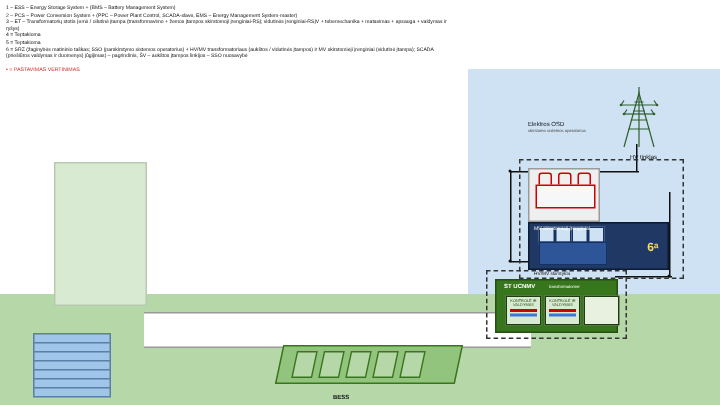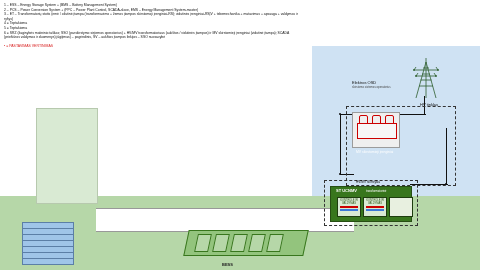--- a/index.html
+++ b/index.html
@@ -162,20 +162,28 @@
   <div class="lbl" style="left:352px;top:85px;font-size:2.8px;color:#444;">skirstomo sistemos operatorius</div>
   <div class="lbl" style="left:420px;top:102px;">HV tinklas</div>
 
   <div class="subst">
     <div class="coil" style="left:6px;"></div>
     <div class="coil" style="left:19px;"></div>
     <div class="coil" style="left:32px;"></div>
     <div class="row"></div>
   </div>
 
+  <div class="mvbox">
+    <div class="cell" style="left:6px;"></div>
+    <div class="cell" style="left:17px;"></div>
+    <div class="cell" style="left:28px;"></div>
+    <div class="cell" style="left:39px;"></div>
+    <div class="inner"></div>
+    <div class="six">6ᵃ</div>
+  </div>
   <div class="lbl w" style="left:356px;top:150px;font-size:3.4px;">MV skirstomieji įrenginiai</div>
   <div class="lbl" style="left:356px;top:180px;font-size:3.2px;color:#111;">HV/MV skirstykla</div>
 
   <div class="greenbox">
     <div class="panel" style="left:6px;">
       <span class="tl">KONTROLĖ
 IR VALDYMAS</span>
       <div class="bar"></div>
       <div class="bar2"></div>
     </div>

